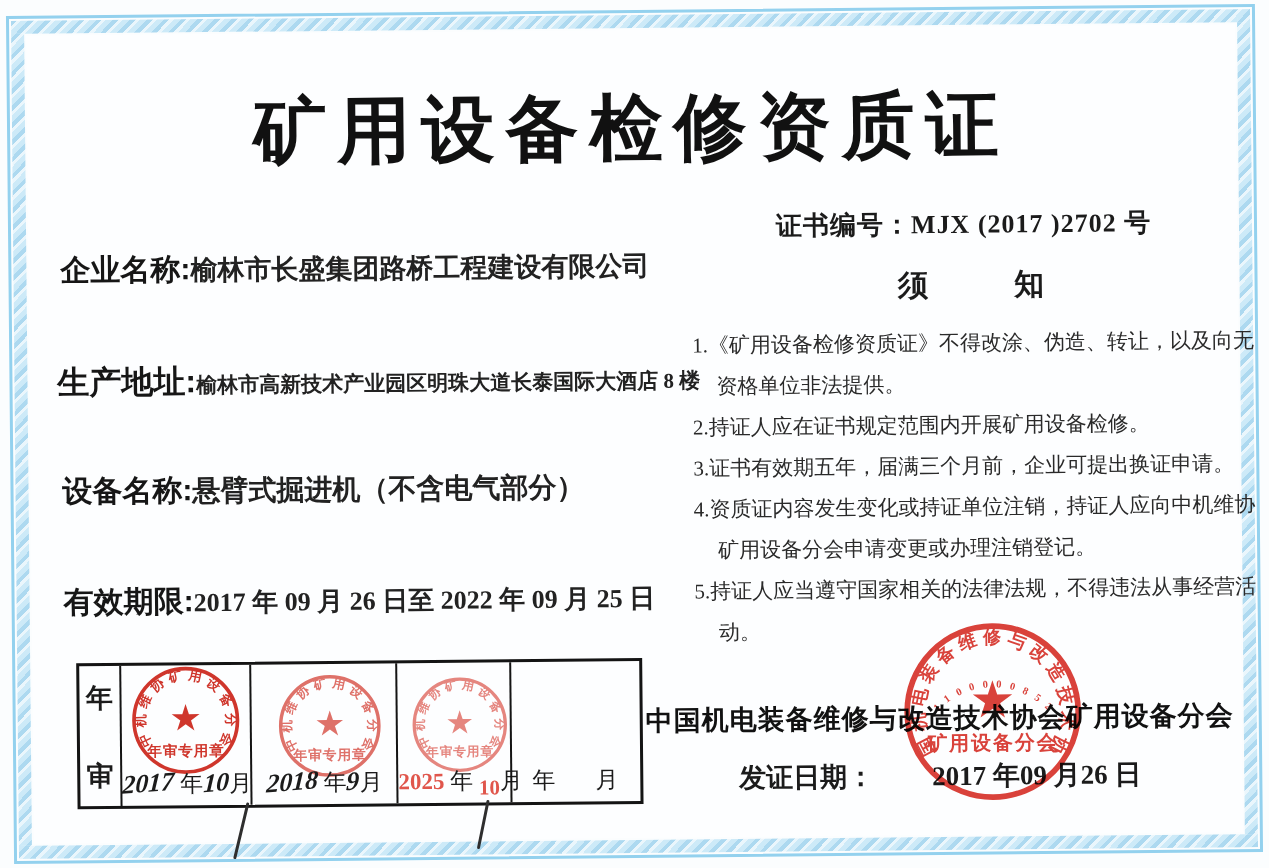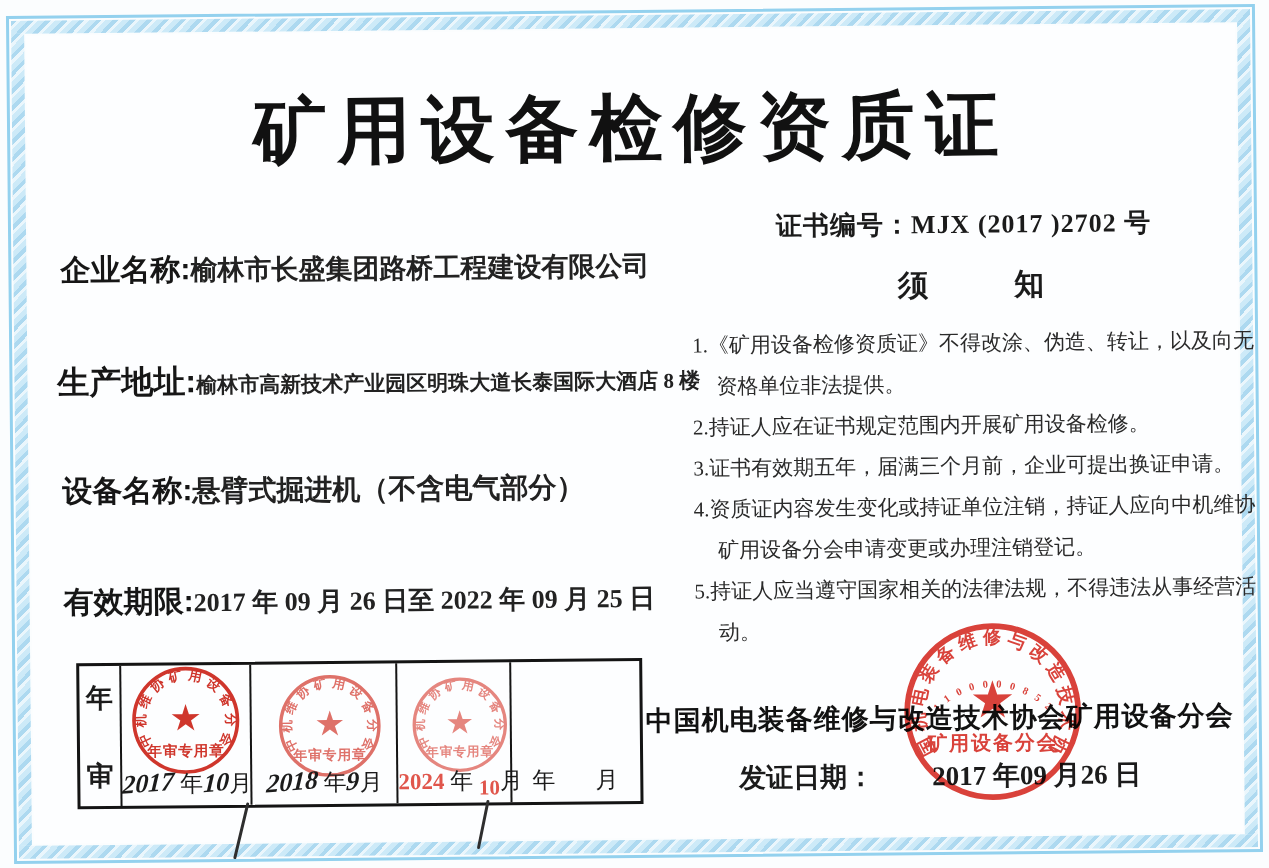--- a/index.html
+++ b/index.html
@@ -198,21 +198,21 @@
                 </defs>
               <circle cx="65" cy="65" r="57" fill="none" stroke="#e0655b" stroke-width="4"></circle>
               <text fill="#e0655b" font-size="14.5" font-weight="bold">
                 <textPath href="#a3t" startOffset="50%" text-anchor="middle" textLength="196" lengthAdjust="spacing">中机维协矿用设备分会</textPath>
               </text>
               <text x="65" y="76" text-anchor="middle" font-size="40" fill="#e0655b">★</text>
               <text x="65" y="104" text-anchor="middle" font-size="16" font-weight="bold" fill="#e0655b" letter-spacing="1">年审专用章</text>
             </svg>
           </div>
           <div class="date-line">
-            <span class="red-ink">2024</span>
+            <span class="red-ink">2025</span>
             <span>年</span> <span class="red-ink m-red">10</span><span>月</span>
           </div>
         </div>
 
         <div class="audit-cell">
           <div class="date-line cell4-units">
             <span>年</span><span>月</span>
           </div>
         </div>
       </div>

